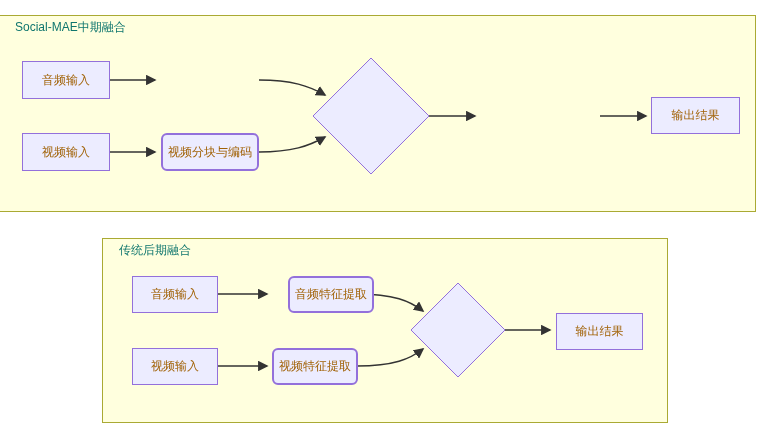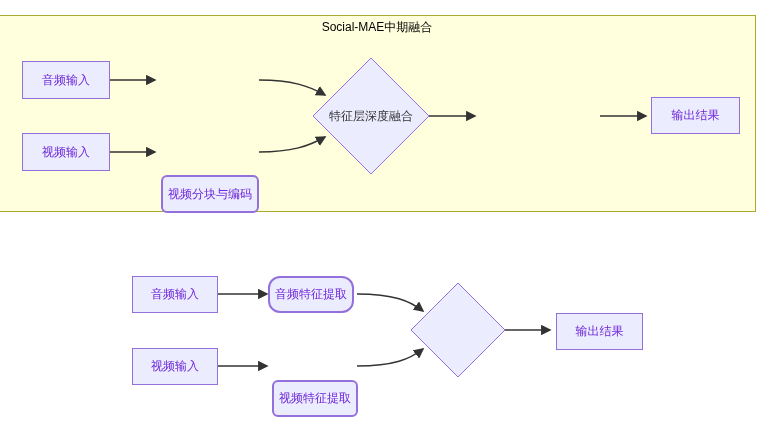--- a/index.html
+++ b/index.html
@@ -14,43 +14,43 @@
   }
   .cluster {
     position: absolute;
     box-sizing: border-box;
     background: #ffffde;
     border: 1px solid #aaaa33;
   }
   .cluster-title {
     position: absolute;
     top: 3px;
-    left: 0;
+    left: 16px;
     right: 0;
-    text-align: center;
+    text-align: left;
     font-size: 12px;
-    color: #000000;
+    color: #0f766e;
     white-space: nowrap;
   }
   .edges {
     position: absolute;
     left: 0;
     top: 0;
     pointer-events: none;
   }
   .node {
     position: absolute;
     box-sizing: border-box;
     background: #ececff;
     border: 1px solid #9370db;
     display: flex;
     align-items: center;
     justify-content: center;
     font-size: 12px;
-    color: #6d28d9;
+    color: #a16207;
     white-space: nowrap;
     text-align: center;
   }
   .node.rounded {
     border-radius: 6px;
     border-width: 2px;
   }
   .diamond-label {
     position: absolute;
     display: flex;
@@ -64,20 +64,23 @@
 </style>
 </head>
 <body>
 
 <div class="canvas">
 
   <div class="cluster" style="left:-2px; top:15px; width:758px; height:197px;">
     <div class="cluster-title">Social-MAE中期融合</div>
   </div>
 
+  <div class="cluster" style="left:102px; top:238px; width:566px; height:185px;">
+    <div class="cluster-title">传统后期融合</div>
+  </div>
 
   <svg class="edges" width="760" height="441" viewBox="0 0 760 441">
     <defs>
       <marker id="arrow" viewBox="0 0 10 10" refX="8.5" refY="5" markerWidth="7" markerHeight="7" orient="auto-start-reverse">
         <path d="M0,0 L10,5 L0,10 z" fill="#333333"></path>
       </marker>
     </defs>
 
     <polygon points="371,58 429,116 371,174 313,116" fill="#ececff" stroke="#9370db" stroke-width="1"></polygon>
     <polygon points="458,283 505,330 458,377 411,330" fill="#ececff" stroke="#9370db" stroke-width="1"></polygon>
@@ -91,23 +94,22 @@
 
     <path d="M218,294 L267,294" fill="none" stroke="#333333" stroke-width="1.5" marker-end="url(#arrow)"></path>
     <path d="M218,366 L267,366" fill="none" stroke="#333333" stroke-width="1.5" marker-end="url(#arrow)"></path>
     <path d="M357,294 C394,294 410,301 423,311" fill="none" stroke="#333333" stroke-width="1.5" marker-end="url(#arrow)"></path>
     <path d="M357,366 C394,366 410,359 423,349" fill="none" stroke="#333333" stroke-width="1.5" marker-end="url(#arrow)"></path>
     <path d="M505,330 L550,330" fill="none" stroke="#333333" stroke-width="1.5" marker-end="url(#arrow)"></path>
   </svg>
 
   <div class="node" style="left:22px; top:61px; width:88px; height:38px;">音频输入</div>
   <div class="node" style="left:22px; top:133px; width:88px; height:38px;">视频输入</div>
-  <div class="node rounded" style="left:161px; top:133px; width:98px; height:38px;margin-top:42px;">视频分块与编码</div>
-  <div class="diamond-label" style="left:311px; top:106px; width:120px; height:20px;">特征层深度融合</div>
+  <div class="node rounded" style="left:161px; top:133px; width:98px; height:38px;">视频分块与编码</div>
   <div class="node" style="left:651px; top:97px; width:89px; height:37px;">输出结果</div>
 
   <div class="node" style="left:132px; top:276px; width:86px; height:37px;">音频输入</div>
-  <div class="node rounded" style="left:268px; top:276px; width:86px; height:37px;border-radius:12px;">音频特征提取</div>
+  <div class="node rounded" style="left:288px; top:276px; width:86px; height:37px;">音频特征提取</div>
   <div class="node" style="left:132px; top:348px; width:86px; height:37px;">视频输入</div>
-  <div class="node rounded" style="left:272px; top:348px; width:86px; height:37px;margin-top:32px;">视频特征提取</div>
+  <div class="node rounded" style="left:272px; top:348px; width:86px; height:37px;">视频特征提取</div>
   <div class="node" style="left:556px; top:313px; width:87px; height:37px;">输出结果</div>
 
 </div>
 
 </body></html>

